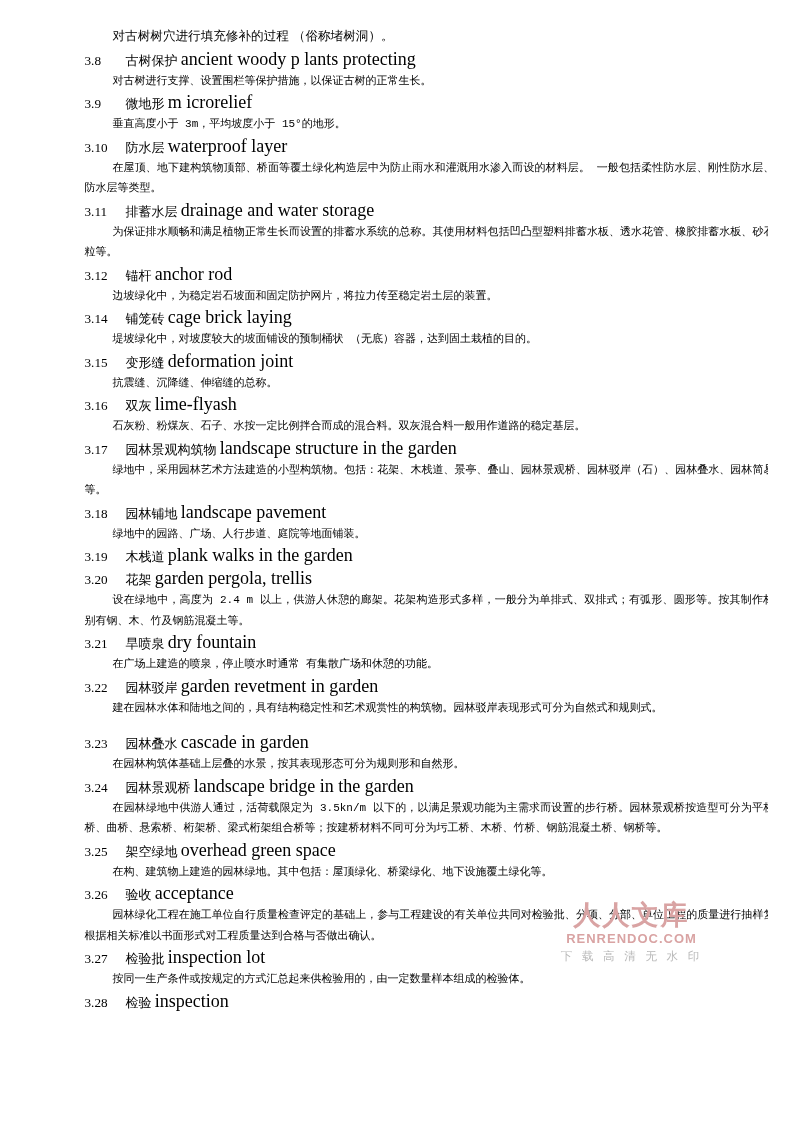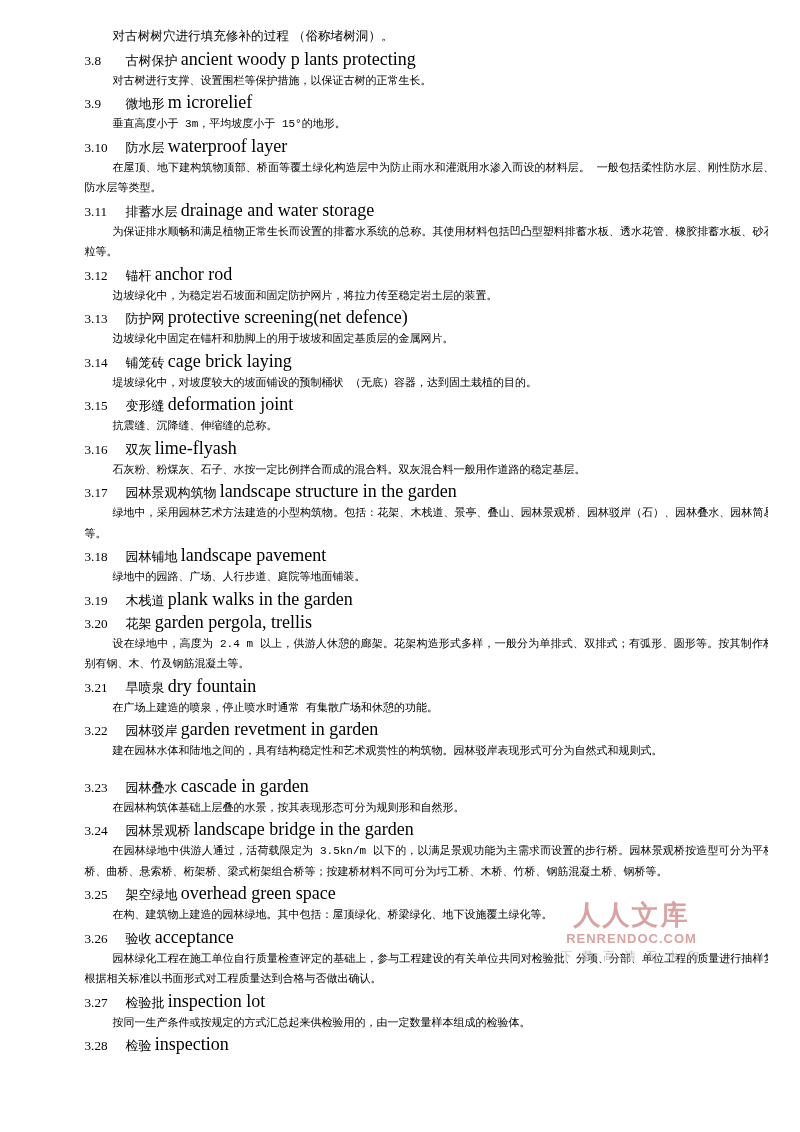--- a/index.html
+++ b/index.html
@@ -135,26 +135,20 @@
       <div class="body-text">为保证排水顺畅和满足植物正常生长而设置的排蓄水系统的总称。其使用材料包括凹凸型塑料排蓄水板、透水花管、橡胶排蓄水板、砂石、陶粒等。</div>
     </div>
 
     <div class="entry">
       <div class="term-line">
         <span class="num">3.12</span><span class="cn">锚杆</span>&nbsp;<span class="en">anchor rod</span>
       </div>
       <div class="body-text">边坡绿化中，为稳定岩石坡面和固定防护网片，将拉力传至稳定岩土层的装置。</div>
     </div>
 
-    <div class="entry">
-      <div class="term-line">
-        <span class="num">3.13</span><span class="cn">防护网</span>&nbsp;<span class="en">protective screening(net defence)</span>
-      </div>
-      <div class="body-text">边坡绿化中固定在锚杆和肋脚上的用于坡坡和固定基质层的金属网片。</div>
-    </div>
 
     <div class="entry">
       <div class="term-line">
         <span class="num">3.14</span><span class="cn">铺笼砖</span>&nbsp;<span class="en">cage brick     laying</span>
       </div>
       <div class="body-text">堤坡绿化中，对坡度较大的坡面铺设的预制桶状 （无底）容器，达到固土栽植的目的。</div>
     </div>
 
     <div class="entry">
       <div class="term-line">

